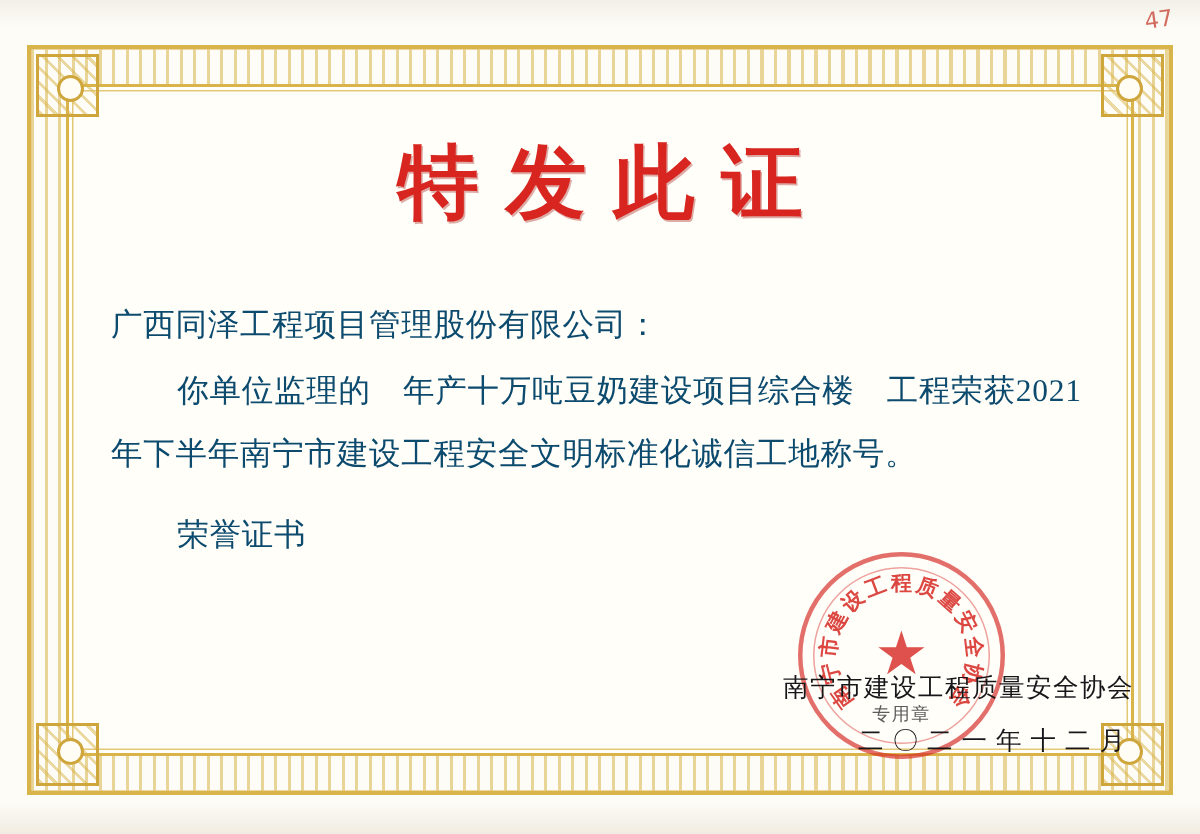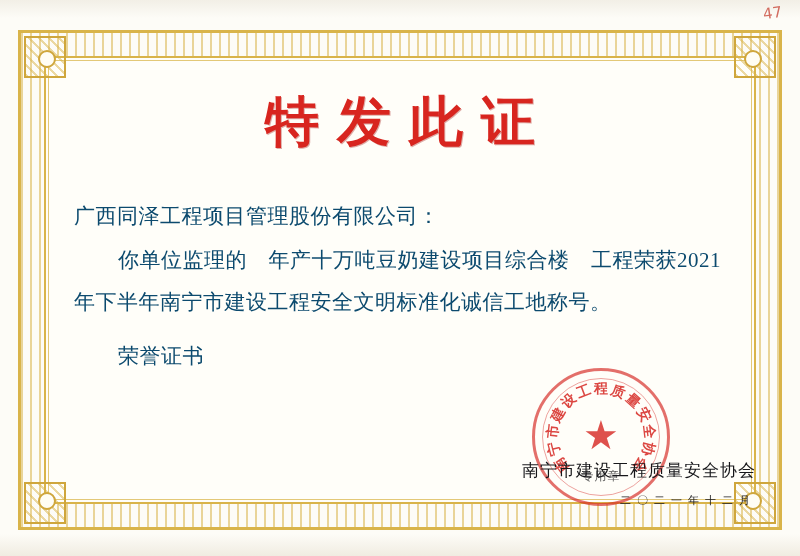--- a/index.html
+++ b/index.html
@@ -160,21 +160,21 @@
     right: 44px;
     bottom: 44px;
     text-align: right;
     color: #17171a;
     font-size: 17px;
     line-height: 2.1;
     letter-spacing: 1px;
   }
   .sig-date {
     letter-spacing: 6px;
-    font-size: 11px;
+    font-size: 17px;
   }
 
   
   .seal {
     position: absolute;
     right: 130px;
     bottom: 50px;
     width: 132px;
     height: 132px;
     border-radius: 50%;

